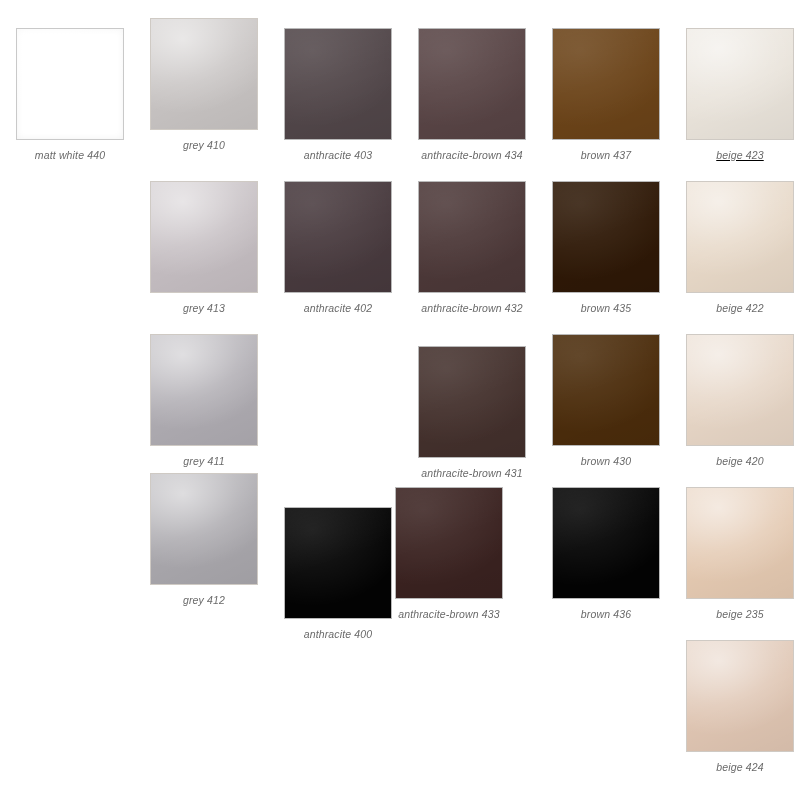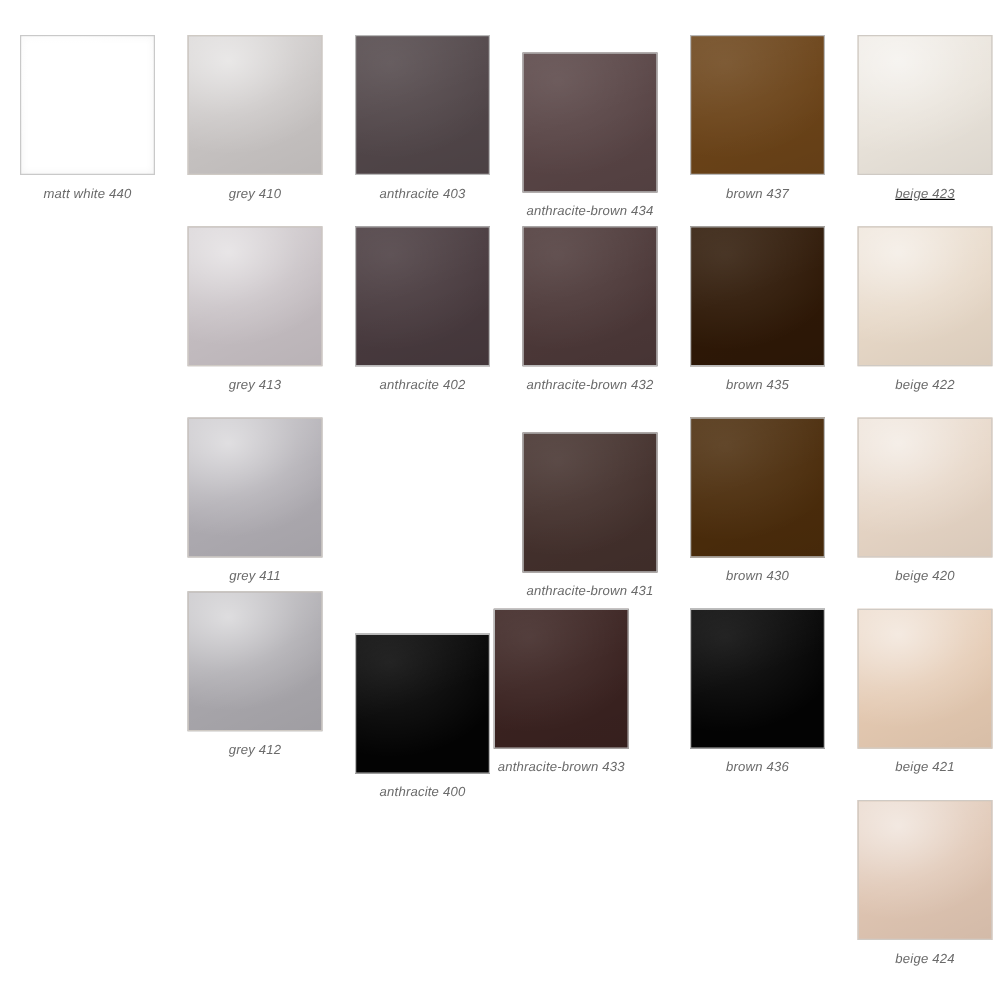--- a/index.html
+++ b/index.html
@@ -72,33 +72,33 @@
 </head>
 <body>
 
 <div id="palette">
     <div class="cell" style="left: 9px; top: 28px;">
       <div class="swatch white-tile" style="width: 108px; height: 112px; background: rgb(255, 255, 255);">
         <div class="gloss"></div>
       </div>
       <div class="label">matt white 440</div>
     </div>
-    <div class="cell" style="left: 143px; top: 28px;">
+    <div class="cell" style="left: 143px; top: 18px;">
       <div class="swatch light" style="width: 108px; height: 112px; background: rgb(198, 194, 193);">
         <div class="gloss"></div>
       </div>
       <div class="label">grey 410</div>
     </div>
     <div class="cell" style="left: 277px; top: 28px;">
       <div class="swatch dark" style="width: 108px; height: 112px; background: rgb(81, 70, 73);">
         <div class="gloss"></div>
       </div>
       <div class="label">anthracite 403</div>
     </div>
-    <div class="cell" style="left: 411px; top: 28px; margin-top: 14px;">
+    <div class="cell" style="left: 411px; top: 28px;">
       <div class="swatch dark" style="width: 108px; height: 112px; background: rgb(88, 68, 69);">
         <div class="gloss"></div>
       </div>
       <div class="label">anthracite-brown 434</div>
     </div>
     <div class="cell" style="left: 545px; top: 28px;">
       <div class="swatch dark" style="width: 108px; height: 112px; background: rgb(107, 67, 24);">
         <div class="gloss"></div>
       </div>
       <div class="label">brown 437</div>
@@ -184,21 +184,21 @@
     <div class="cell" style="left: 545px; top: 487px;">
       <div class="swatch dark" style="width: 108px; height: 112px; background: rgb(3, 3, 3);">
         <div class="gloss"></div>
       </div>
       <div class="label">brown 436</div>
     </div>
     <div class="cell" style="left: 679px; top: 487px;">
       <div class="swatch light" style="width: 108px; height: 112px; background: rgb(227, 200, 176);">
         <div class="gloss"></div>
       </div>
-      <div class="label">beige 421</div>
+      <div class="label">beige 235</div>
     </div>
     <div class="cell" style="left: 679px; top: 640px;">
       <div class="swatch light" style="width: 108px; height: 112px; background: rgb(222, 196, 177);">
         <div class="gloss"></div>
       </div>
       <div class="label">beige 424</div>
     </div>
   </div>
 
 </body></html>

